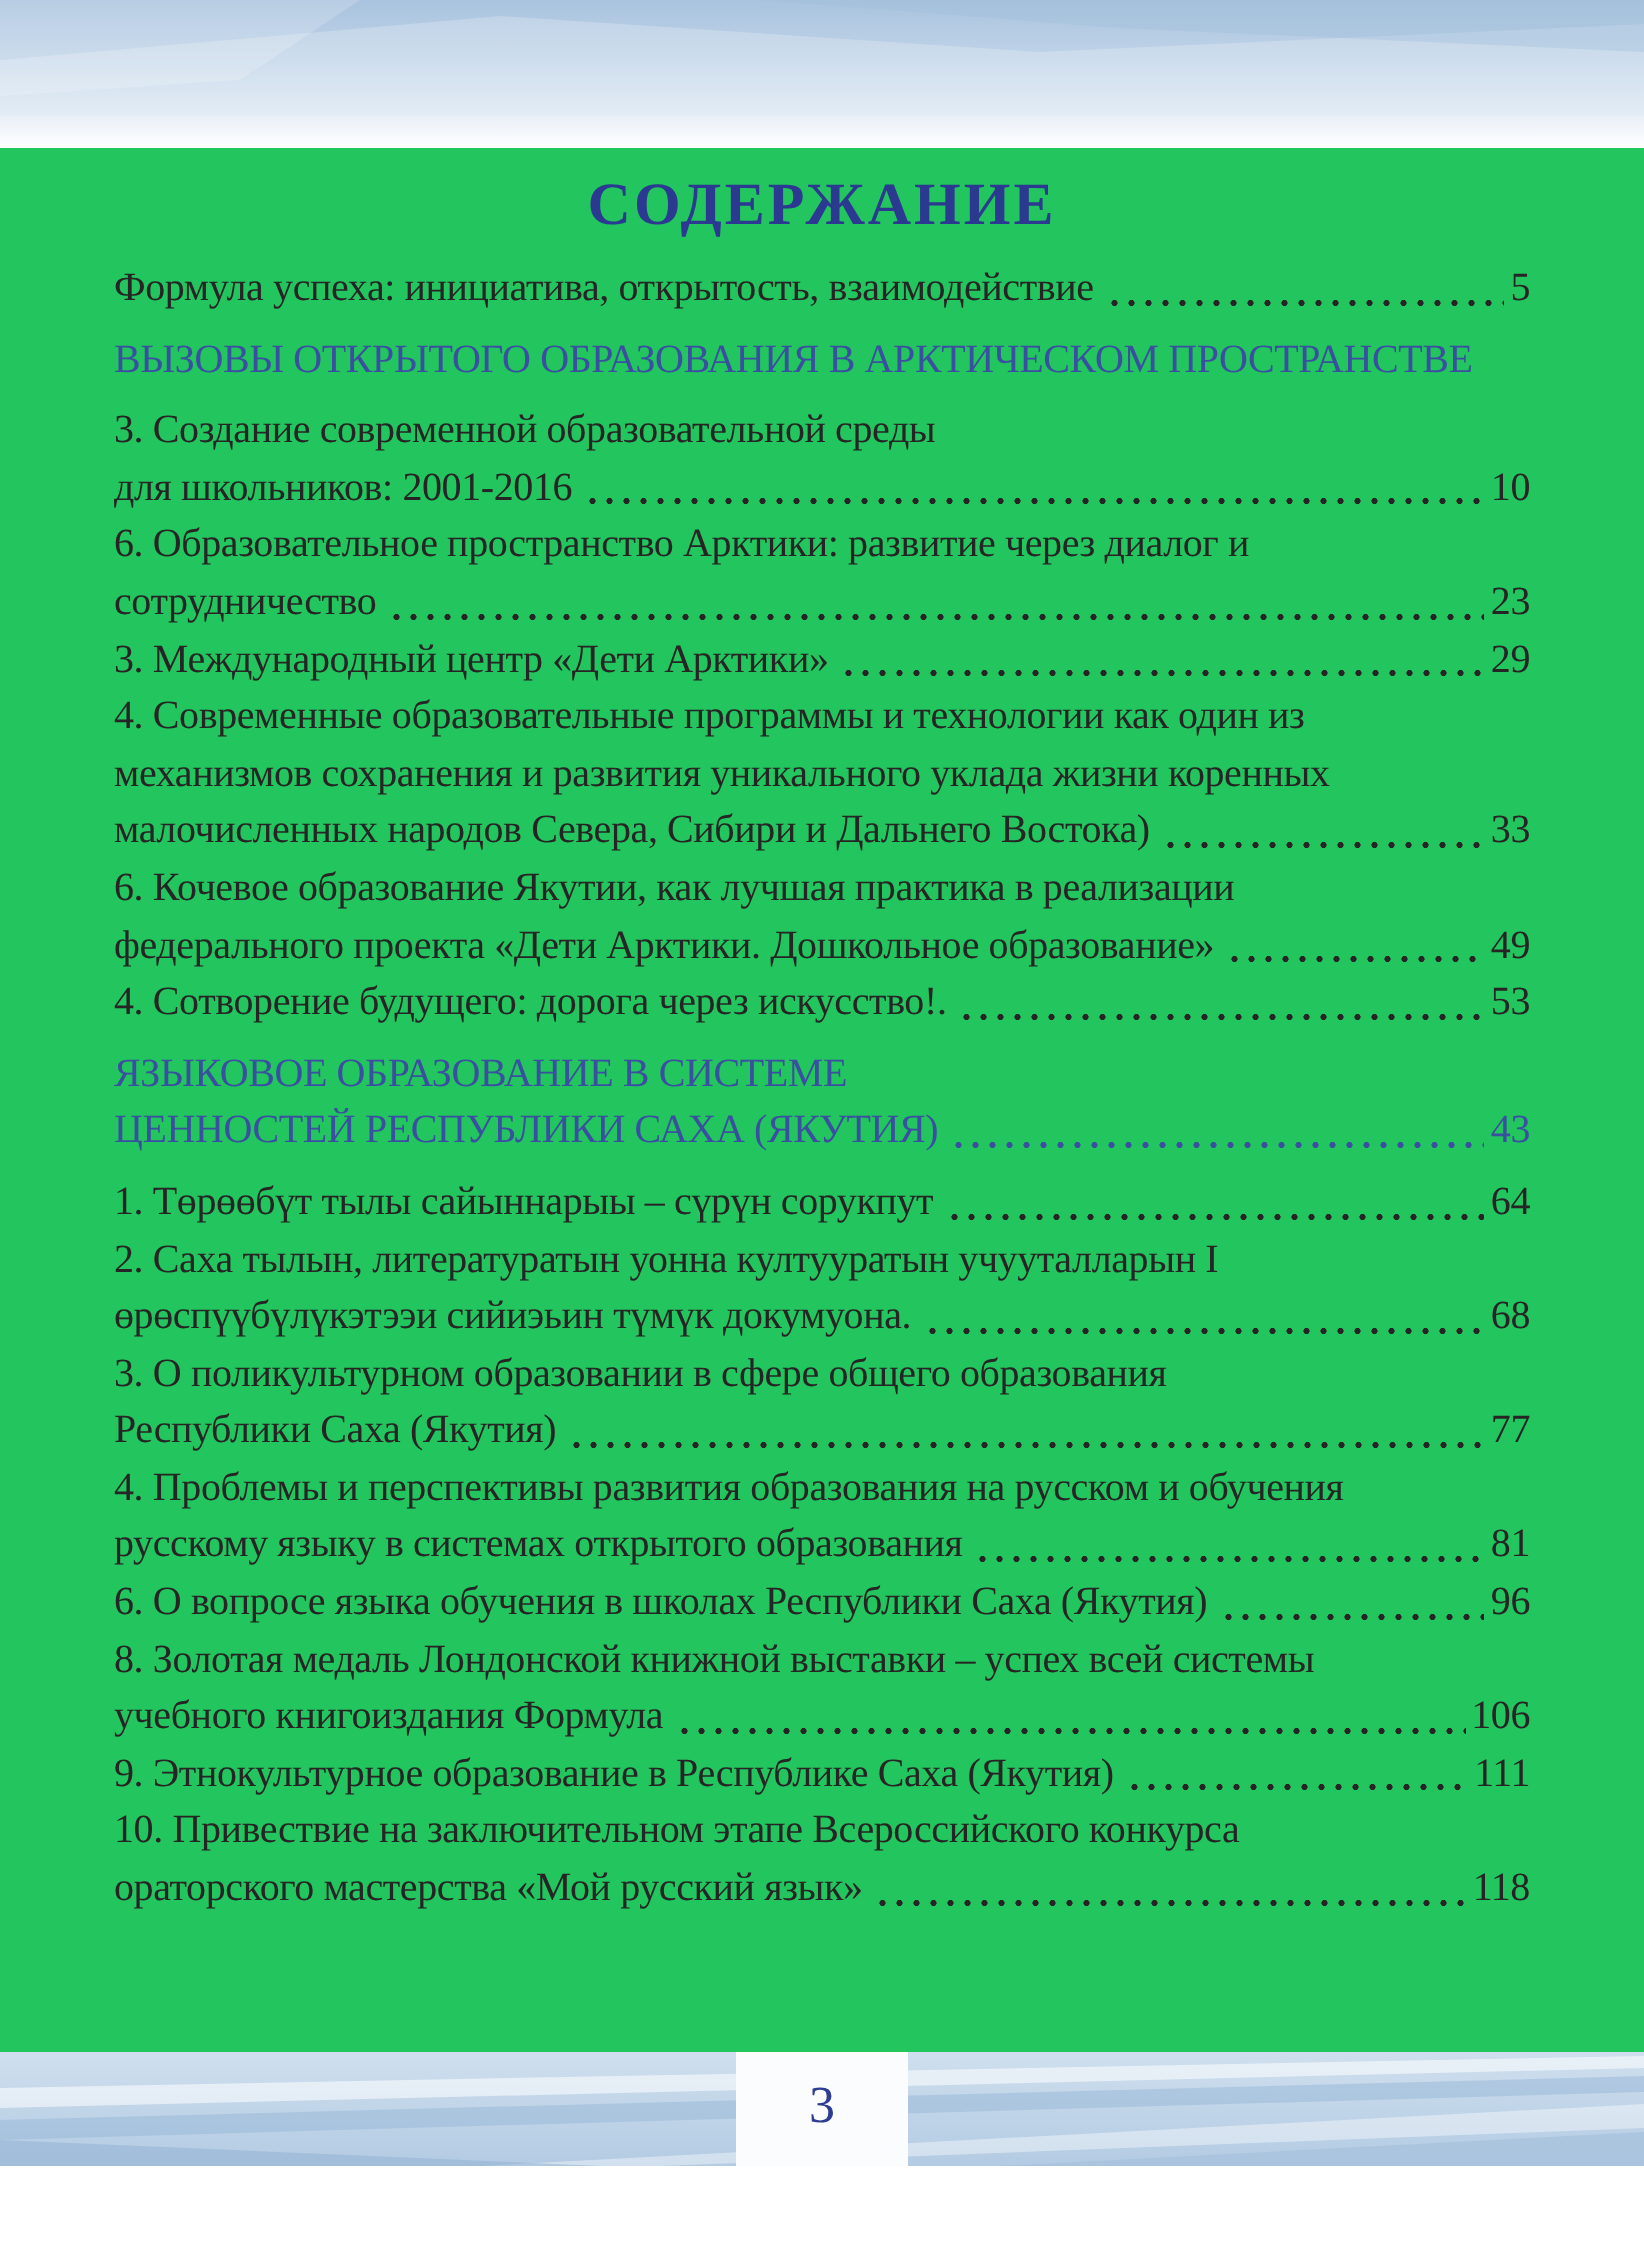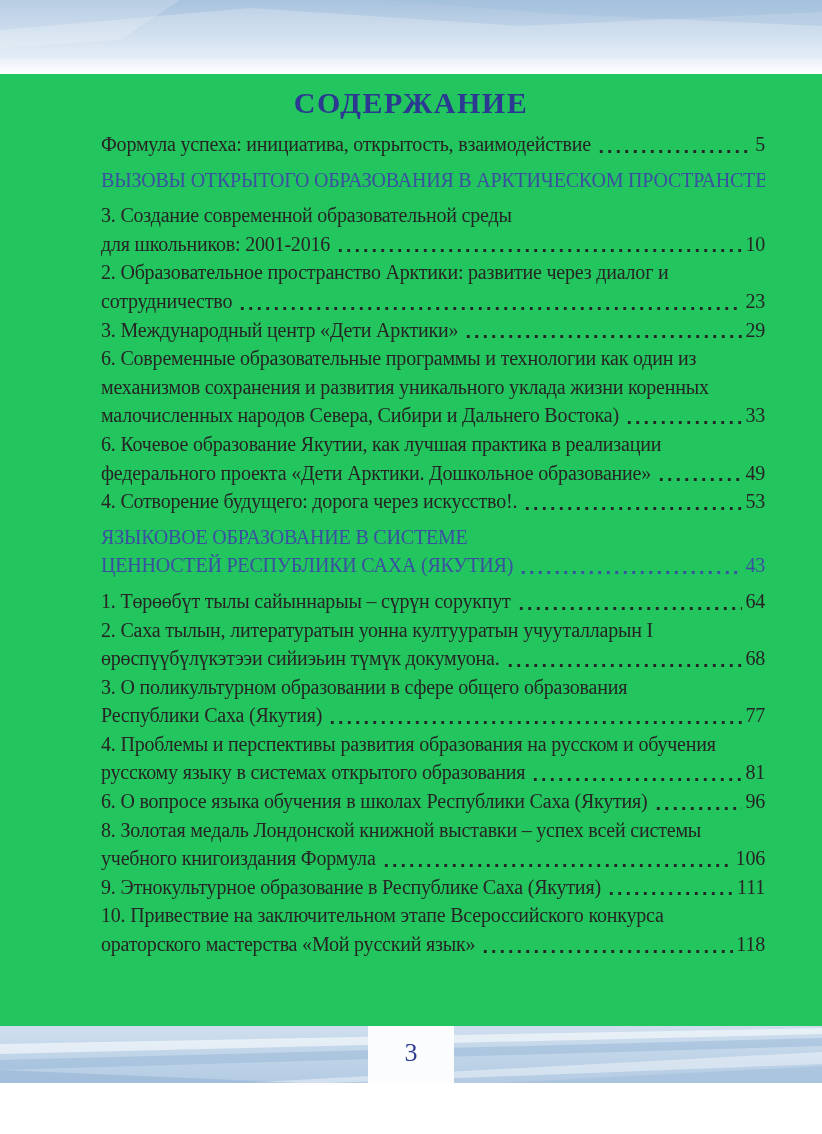--- a/index.html
+++ b/index.html
@@ -16,21 +16,21 @@
   .title {
     margin:6px 0 10px 0;
     text-align:center;
     font-size:30px;
     font-weight:bold;
     letter-spacing:1.5px;
     color:#2b3990;
   }
   .entry { font-size:20px; line-height:28.6px; color:#262424; letter-spacing:-0.2px; }
   .entry.heading { color:#3b4fa1; margin:7px 0 7px 0; }
-  .line { white-space:nowrap; overflow:hidden;margin-left:44px; }
+  .line { white-space:nowrap; overflow:hidden; }
   .line.last { display:flex; align-items:baseline; }
   .txt { white-space:pre; }
   .leader {
     flex:1 1 auto;
     align-self:flex-end;
     height:5px;
     margin:0 3px 5px 6px;
     background-image:radial-gradient(circle, currentColor 1.4px, transparent 1.7px);
     background-size:8.5px 5px;
     background-repeat:repeat-x;
@@ -87,36 +87,36 @@
         </div>
         <div class="entry item">
           <div class="line"><span class="txt">3. Создание современной образовательной среды</span></div>
           <div class="line last">
             <span class="txt">для школьников: 2001-2016</span>
             <span class="leader"></span>
             <span class="pg">10</span>
           </div>
         </div>
         <div class="entry item">
-          <div class="line"><span class="txt">2. Образовательное пространство Арктики: развитие через диалог и</span></div>
+          <div class="line"><span class="txt">6. Образовательное пространство Арктики: развитие через диалог и</span></div>
           <div class="line last">
             <span class="txt">сотрудничество</span>
             <span class="leader"></span>
             <span class="pg">23</span>
           </div>
         </div>
         <div class="entry item">
           <div class="line last">
             <span class="txt">3. Международный центр «Дети Арктики»</span>
             <span class="leader"></span>
             <span class="pg">29</span>
           </div>
         </div>
         <div class="entry item">
-          <div class="line"><span class="txt">6. Современные образовательные программы и технологии как один из</span></div>
+          <div class="line"><span class="txt">4. Современные образовательные программы и технологии как один из</span></div>
           <div class="line"><span class="txt">механизмов сохранения и развития уникального уклада жизни коренных</span></div>
           <div class="line last">
             <span class="txt">малочисленных народов Севера, Сибири и Дальнего Востока)</span>
             <span class="leader"></span>
             <span class="pg">33</span>
           </div>
         </div>
         <div class="entry item">
           <div class="line"><span class="txt">6. Кочевое образование Якутии, как лучшая практика в реализации</span></div>
           <div class="line last">

